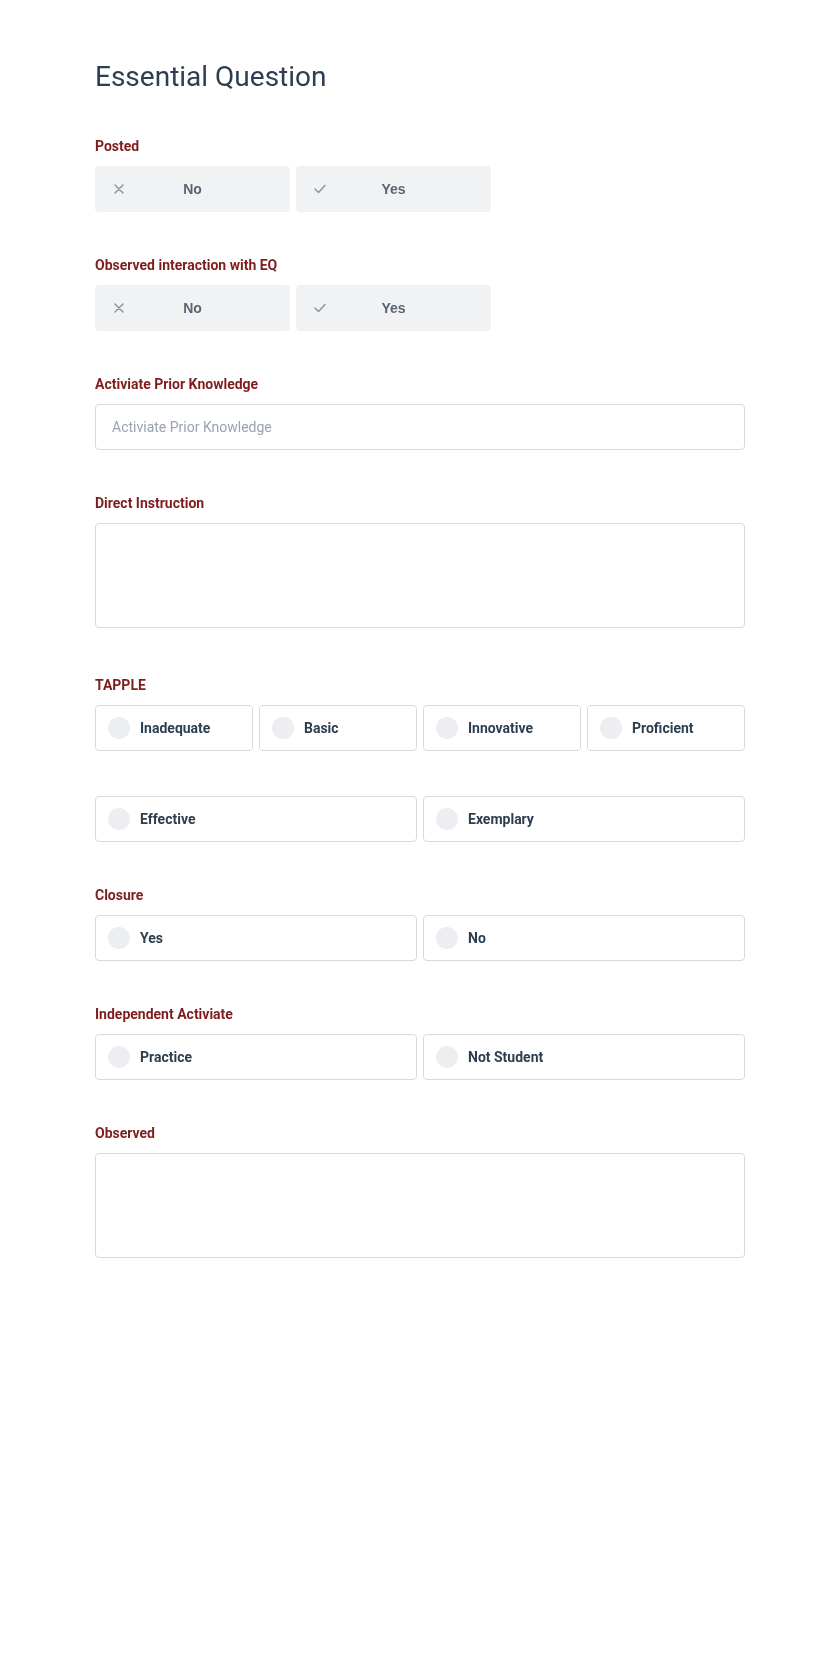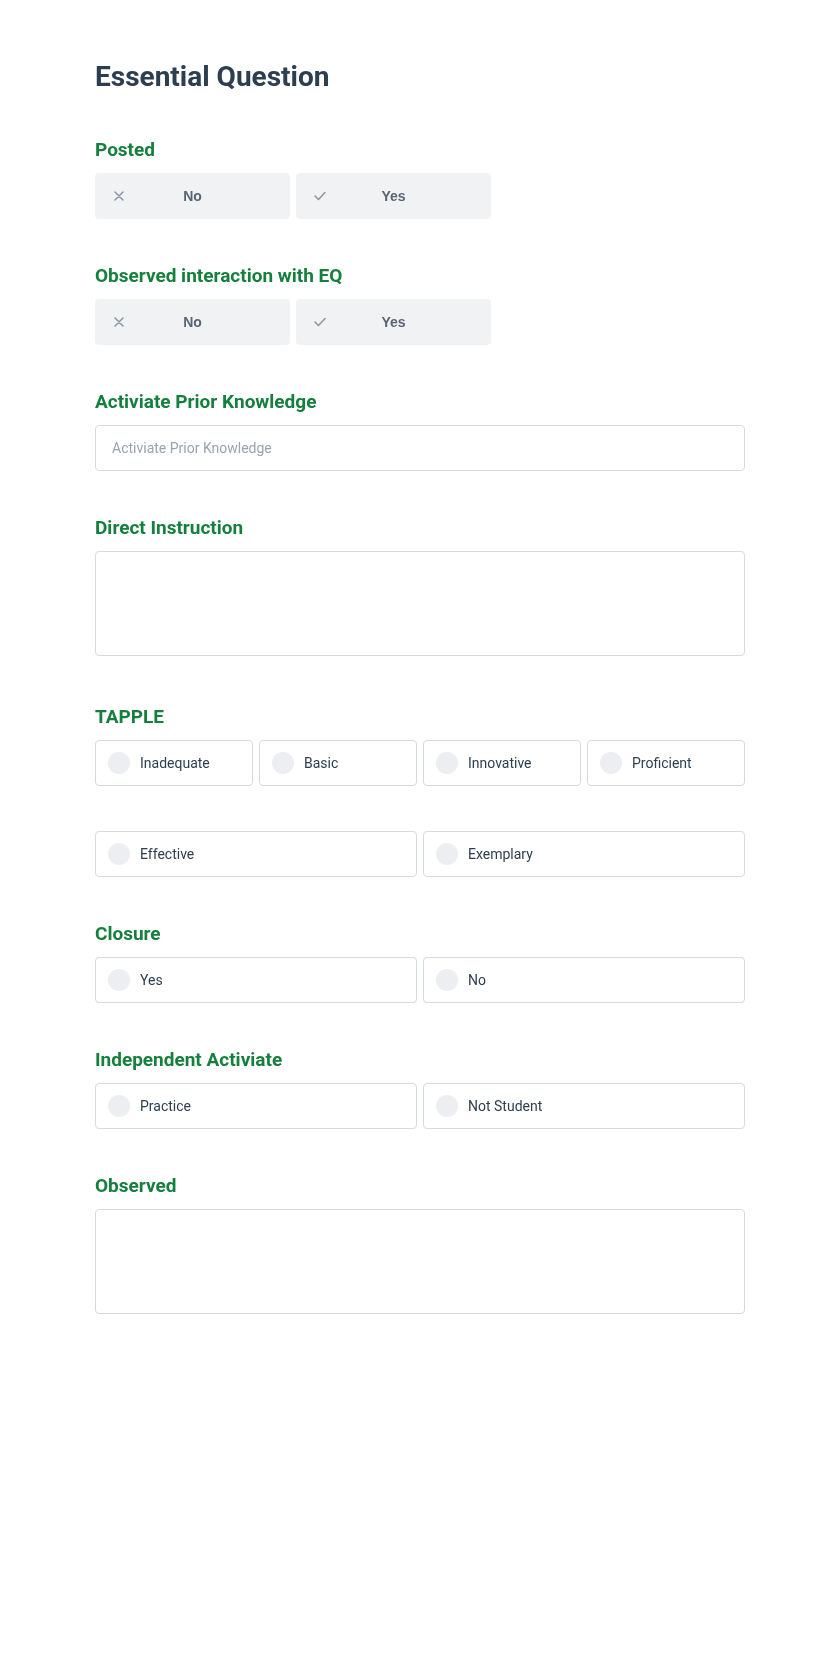--- a/index.html
+++ b/index.html
@@ -5,31 +5,31 @@
     * { box-sizing: border-box; margin: 0; padding: 0; }
     body {
       font-family: -apple-system, BlinkMacSystemFont, "Segoe UI", Roboto, "Helvetica Neue", Arial, sans-serif;
       background: #fff;
       color: #2c3e50;
       padding: 60px 95px;
       width: 840px;
     }
     h1 {
       font-size: 28px;
-      font-weight: 700;
+      font-weight: 400;
       color: #2c3e50;
       margin-bottom: 45px;
     }
     .section {
       margin-bottom: 45px;
     }
     .section-label {
-      font-size: 19px;
+      font-size: 14px;
       font-weight: 700;
-      color: #15803d;
+      color: #7f1d1d;
       margin-bottom: 12px;
     }
     .toggle-row {
       display: flex;
       gap: 6px;
     }
     .toggle-btn {
       display: flex;
       align-items: center;
       width: 195px;
@@ -88,21 +88,21 @@
       align-items: center;
       flex: 1;
       height: 46px;
       background: #fff;
       border: 1px solid #d6d9de;
       border-radius: 4px;
       cursor: pointer;
       padding: 0 12px;
       color: #2c3e50;
       font-size: 14px;
-      font-weight: 400;
+      font-weight: 700;
       gap: 10px;
     }
     .radio-circle {
       width: 22px;
       height: 22px;
       border-radius: 50%;
       background: #edeef1;
       flex-shrink: 0;
     }
     svg { display: block; }

